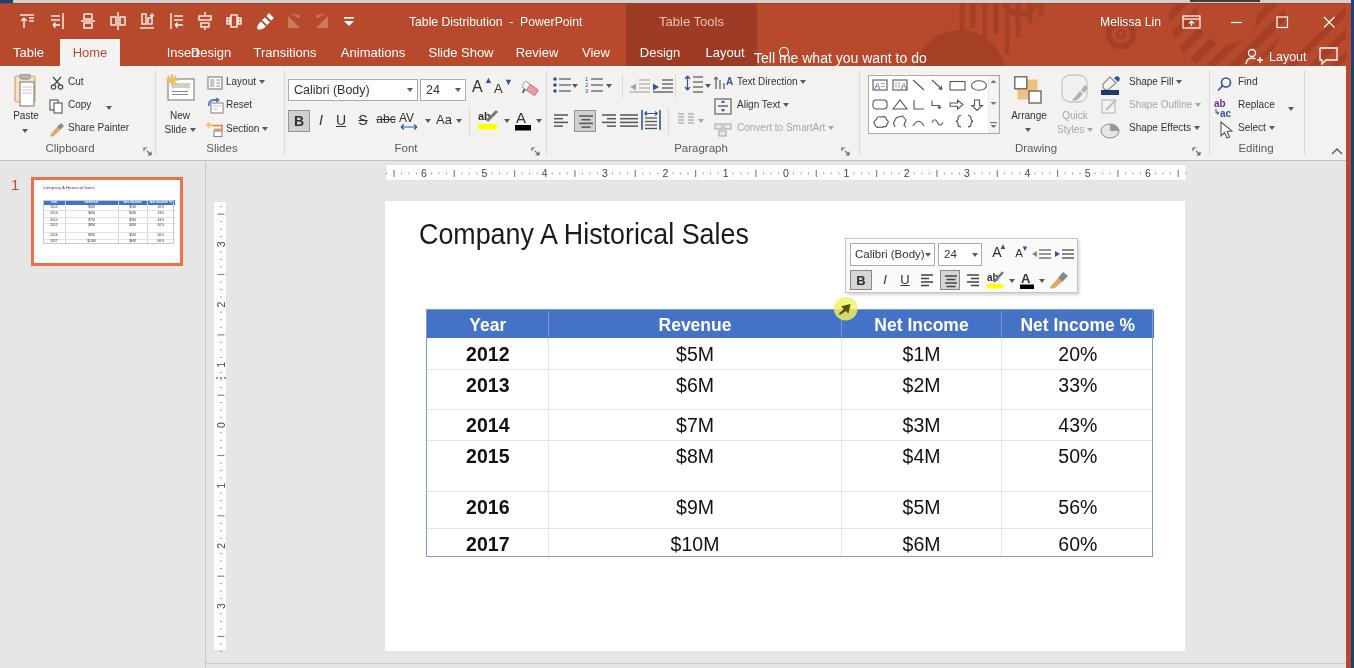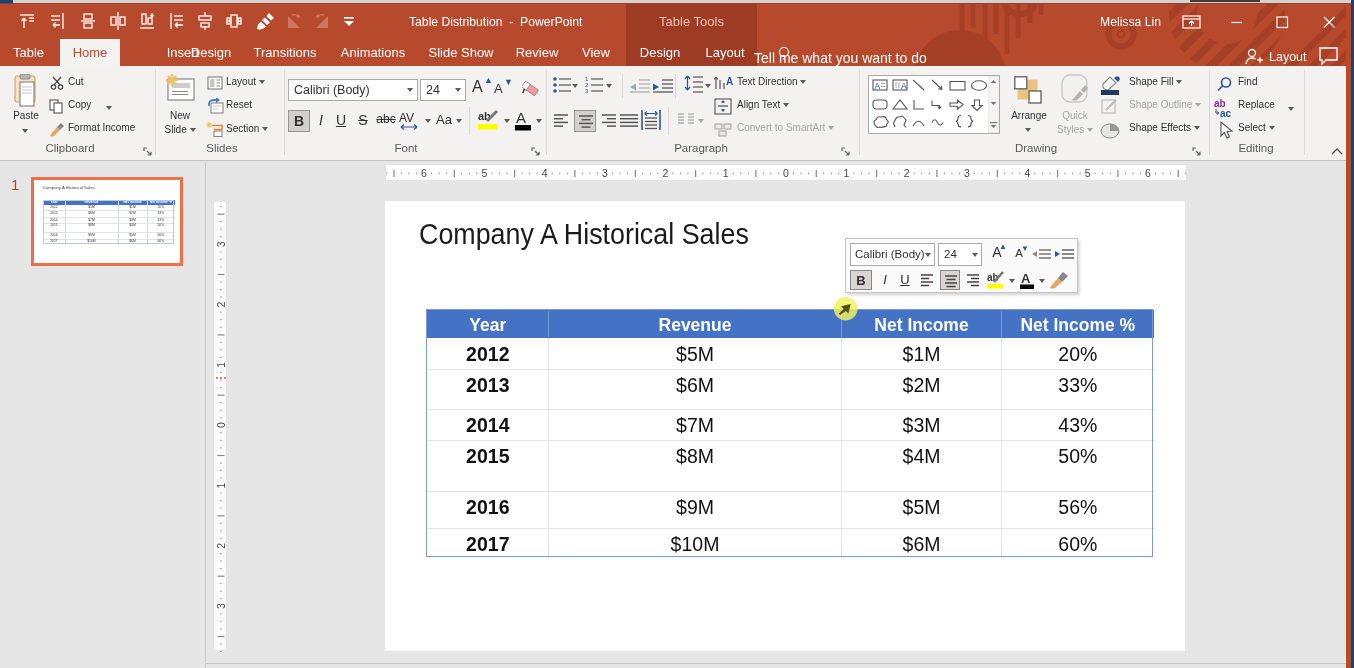--- a/index.html
+++ b/index.html
@@ -249,21 +249,21 @@
           <rect x="1" y="1" width="8" height="10"></rect>
           <rect x="5" y="4" width="8" height="10"></rect>
         </g>
       </svg>
       <div class="abs rtext" style="left:68px;top:33px;">Copy</div>
       <span class="caret" style="position:absolute;left:106px;top:40px;"></span>
       <svg class="abs" style="left:49px;top:56px" width="16" height="16">
         <path d="M2 12 L8 5 L11 8 L5 14 Q2 15 1 14 Z" fill="#e0a868"></path>
         <path d="M8 5 L12 1 L15 4 L11 8 Z" fill="#8a8886"></path>
       </svg>
-      <div class="abs rtext" style="left:68px;top:56px;">Format Income</div>
+      <div class="abs rtext" style="left:68px;top:56px;">Share Painter</div>
       <svg class="abs" style="left:164px;top:8px" width="34" height="34">
 <rect x="4" y="5" width="26" height="21" fill="#fff" stroke="#8a8886" stroke-width="1.2"></rect>
 <rect x="8" y="9" width="18" height="5" fill="#d0cecc"></rect>
 <g stroke="#8a8886" stroke-width="1">
           <line x1="8" y1="17.5" x2="24" y2="17.5"></line>
           <line x1="8" y1="20.5" x2="24" y2="20.5"></line>
         </g>
 <line x1="8" y1="17.5" x2="10" y2="17.5" stroke="#8a8886"></line>
 <g fill="#f0c05a">
           <circle cx="8" cy="6" r="2.6"></circle>

